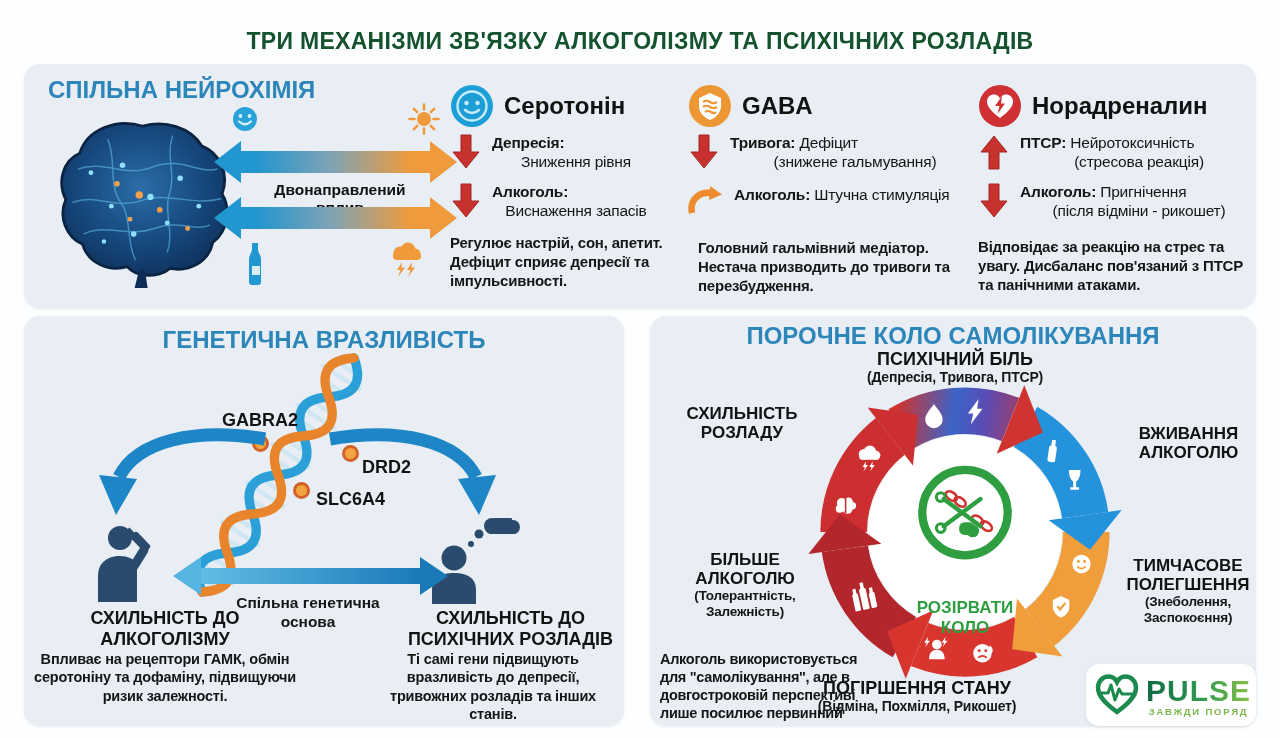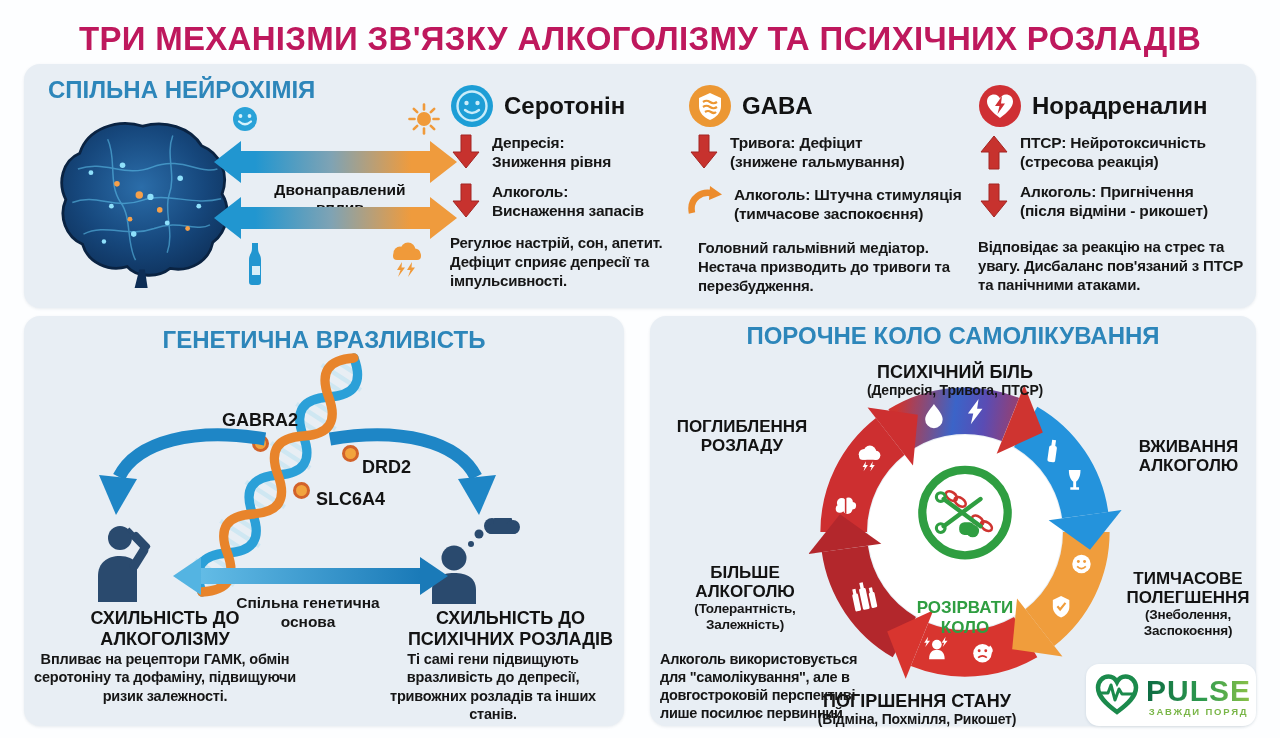--- a/index.html
+++ b/index.html
@@ -1,44 +1,44 @@
 <!DOCTYPE html>
 <html><head>
 <meta charset="utf-8">
 <style>
   html,body{margin:0;padding:0;background:#fff;}
   #stage{position:relative;width:1280px;height:738px;background:#fdfeff;overflow:hidden;
          font-family:"Liberation Sans",sans-serif;font-weight:bold;color:#161616;}
   .a{position:absolute;}
   .panel{position:absolute;background:#e8eef4;border-radius:16px;box-shadow:0 1px 3px rgba(40,70,100,.10);}
-  .main-title{left:0;top:20px;width:1280px;text-align:center;font-size:33px;letter-spacing:.3px;color:#be185d;}
+  .main-title{left:0;top:28px;width:1280px;text-align:center;font-size:23px;letter-spacing:.3px;color:#14532d;}
   .panel-h{font-size:24px;color:#2d86ba;}
   .center{text-align:center;}
   
   .grad-shaft{height:22px;background:linear-gradient(90deg,#2196d0 8%,#7fa3b4 48%,#ef9b3d 90%);}
   .ah{width:0;height:0;}
   .ah-left{border-top:21px solid transparent;border-bottom:21px solid transparent;border-right:27px solid #2196d0;}
   .ah-right{border-top:21px solid transparent;border-bottom:21px solid transparent;border-left:27px solid #ef9b3d;}
   .bidir-label{font-size:15.5px;line-height:1.15;color:#111;}
   .col-title{font-size:24px;color:#121212;}
   .nrow{position:absolute;display:flex;gap:12px;align-items:flex-start;}
   .rowtext{font-size:15.5px;line-height:1.22;letter-spacing:-.2px;}
   .rowtext .lbl{font-weight:bold;}
-  .rowtext .val{font-weight:bold;}
+  .rowtext .val{font-weight:normal;text-align:center;}
   .col-desc{font-size:15px;line-height:1.27;letter-spacing:-.2px;}
   
   .gene-label{font-size:18px;color:#131313;}
   .shaft-blue{height:16px;background:linear-gradient(90deg,#63bce6,#1a7ab8);}
   .ah-l2{border-top:19px solid transparent;border-bottom:19px solid transparent;border-right:28px solid #54b4e2;}
   .ah-r2{border-top:19px solid transparent;border-bottom:19px solid transparent;border-left:28px solid #1a7ab8;}
   .person-title{font-size:18px;line-height:1.15;color:#131313;}
   .person-desc{font-size:14.5px;line-height:1.27;letter-spacing:-.2px;}
   .shared-label{font-size:15.5px;line-height:1.2;}
   
-  .stage-t{font-size:17px;line-height:1.12;color:#131313;margin-top:13px;}
+  .stage-t{font-size:17px;line-height:1.12;color:#131313;}
   .stage-s{font-size:13.5px;line-height:1.18;letter-spacing:-.2px;}
   .cycle-note{font-size:14.5px;line-height:1.24;letter-spacing:-.3px;}
   .center-label{font-size:17px;line-height:1.15;color:#2f9e41;}
   .gene-dot{position:absolute;width:17px;height:17px;border-radius:50%;background:#f2a43e;border:3px solid #d2622a;box-sizing:border-box;}
   
   .pulse-card{position:absolute;left:1086px;top:664px;width:170px;height:62px;background:#fff;border-radius:13px;
               display:flex;align-items:center;gap:6px;padding-left:8px;box-sizing:border-box;box-shadow:0 1px 3px rgba(40,70,100,.12);}
   .pulse-word{font-size:30px;letter-spacing:1px;background:linear-gradient(90deg,#0d6b43,#2f9b4e 55%,#8cc248);
               -webkit-background-clip:text;background-clip:text;-webkit-text-fill-color:transparent;}
   .pulse-tag{font-size:9.5px;letter-spacing:1.8px;color:#7ab648;margin-top:-2px;text-align:center;}
@@ -186,21 +186,20 @@
     </div>
   </div>
   <div class="nrow" style="left:688px;top:186px;">
     <svg width="34" height="30" viewBox="0 0 34 30">
       <path d="M4,27 C1,12 14,4 26,8" stroke="#ec8c2d" stroke-width="6.5" fill="none"></path>
       <polygon points="22,0 34,8.5 21,14" fill="#ec8c2d"></polygon>
     </svg>
     <div class="rowtext" style="width:250px;">
       <span class="lbl">Алкоголь:</span>
       <span class="val">Штучна стимуляція</span>
-      <div class="val">(тимчасове заспокоєння)</div>
     </div>
   </div>
   <div class="a col-desc" style="left:686px;top:238px;width:272px;margin-left:12px;">Головний гальмівний медіатор. Нестача призводить до тривоги та перезбудження.</div>
 
   <svg class="a" style="left:978px;top:84px;" width="44" height="44" viewBox="0 0 44 44">
     <circle cx="22" cy="22" r="21" fill="#cf3034"></circle>
     <path d="M22,34 C14,28 9,23 9,17.5 C9,13 12.5,10.5 16,10.5 C19,10.5 21,12.5 22,14.5 C23,12.5 25,10.5 28,10.5 C31.5,10.5 35,13 35,17.5 C35,23 30,28 22,34 Z" fill="#fff"></path>
     <polygon points="24,12 17,22 21.5,22 19.5,30 27,19.5 23,19.5" fill="#cf3034"></polygon>
   </svg>
   <div class="a col-title" style="left:1032px;top:92px;">Норадреналин</div>
@@ -410,21 +409,21 @@
   </div>
   <div class="a center" style="left:807px;top:678px;width:220px;">
     <div class="stage-t" style="font-size:18px;">ПОГІРШЕННЯ СТАНУ</div>
     <div class="stage-s" style="font-size:14px;">(Відміна, Похмілля, Рикошет)</div>
   </div>
   <div class="a center" style="left:683px;top:550px;width:124px;">
     <div class="stage-t">БІЛЬШЕ АЛКОГОЛЮ</div>
     <div class="stage-s">(Толерантність, Залежність)</div>
   </div>
   <div class="a center" style="left:676px;top:404px;width:132px;">
-    <div class="stage-t">ПОГЛИБЛЕННЯ РОЗЛАДУ</div>
+    <div class="stage-t">СХИЛЬНІСТЬ РОЗЛАДУ</div>
   </div>
 
   <div class="a cycle-note" style="left:660px;top:651px;width:212px;">Алкоголь використовується для "самолікування", але в довгостроковій перспективі лише посилює первинний</div>
 
   <div class="pulse-card">
     <svg width="46" height="44" viewBox="0 0 46 44">
       <path d="M23,39 C12,31 4,23.5 4,14.5 C4,8 9,3.5 14.5,3.5 C18.5,3.5 21.5,6 23,9 C24.5,6 27.5,3.5 31.5,3.5 C37,3.5 42,8 42,14.5 C42,23.5 34,31 23,39 Z" fill="none" stroke="#1b8a4c" stroke-width="4.5"></path>
       <polyline points="7,20 14,20 17,12 21,27 25,16 28,21 39,21" fill="none" stroke="#1b8a4c" stroke-width="3" stroke-linejoin="round" stroke-linecap="round"></polyline>
     </svg>
     <div>

